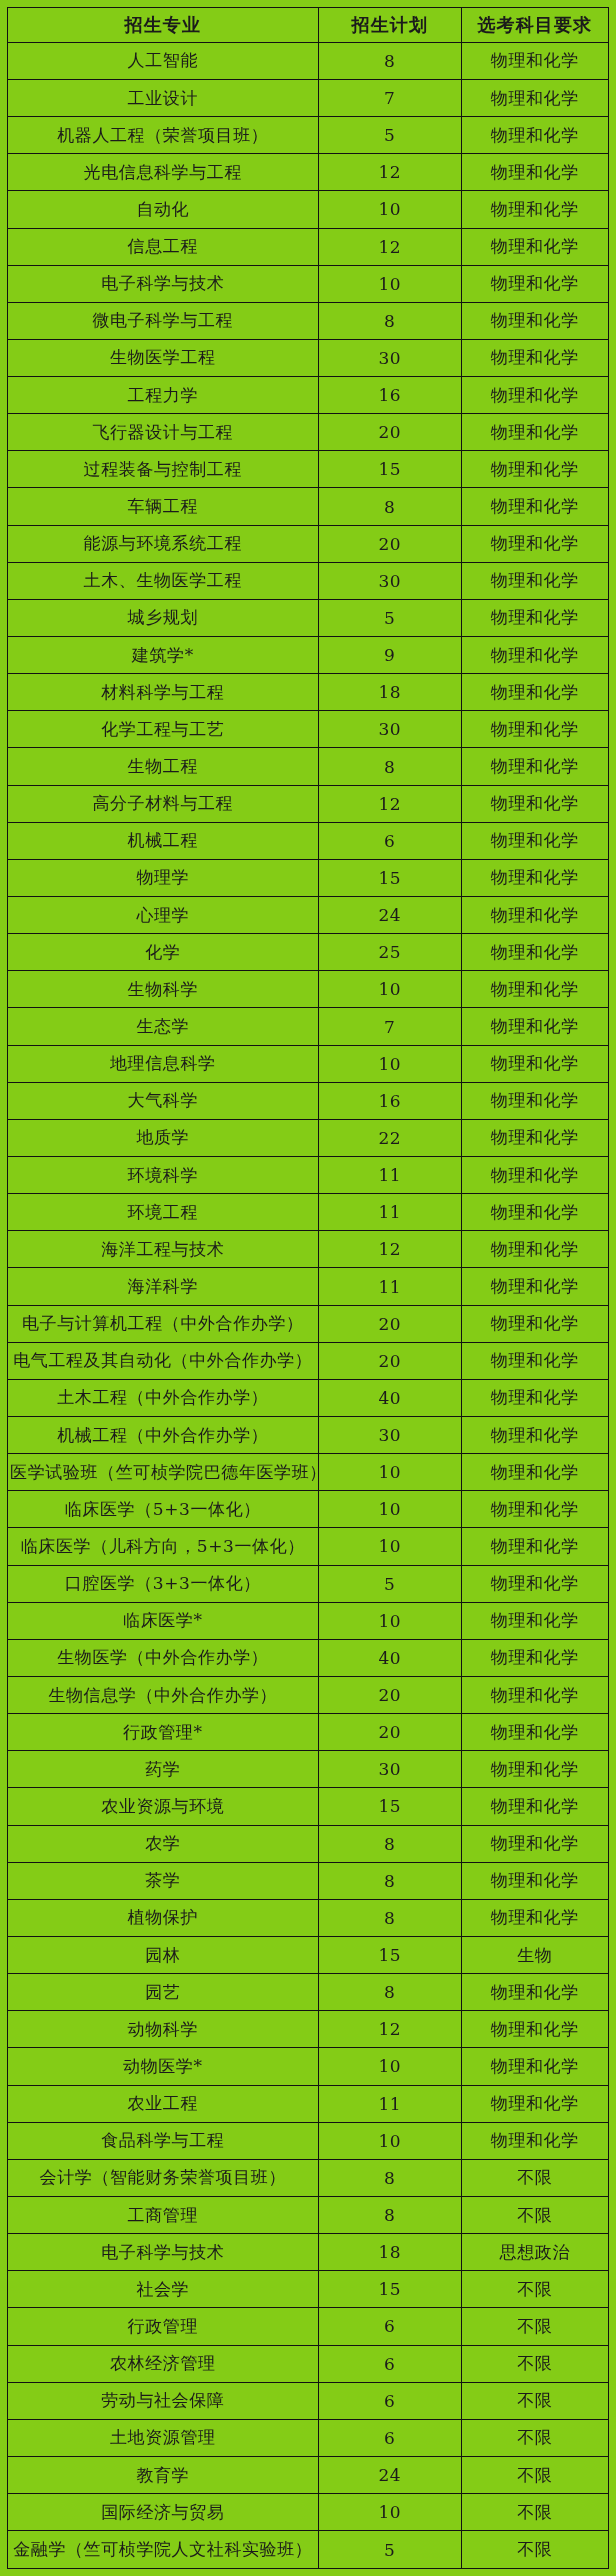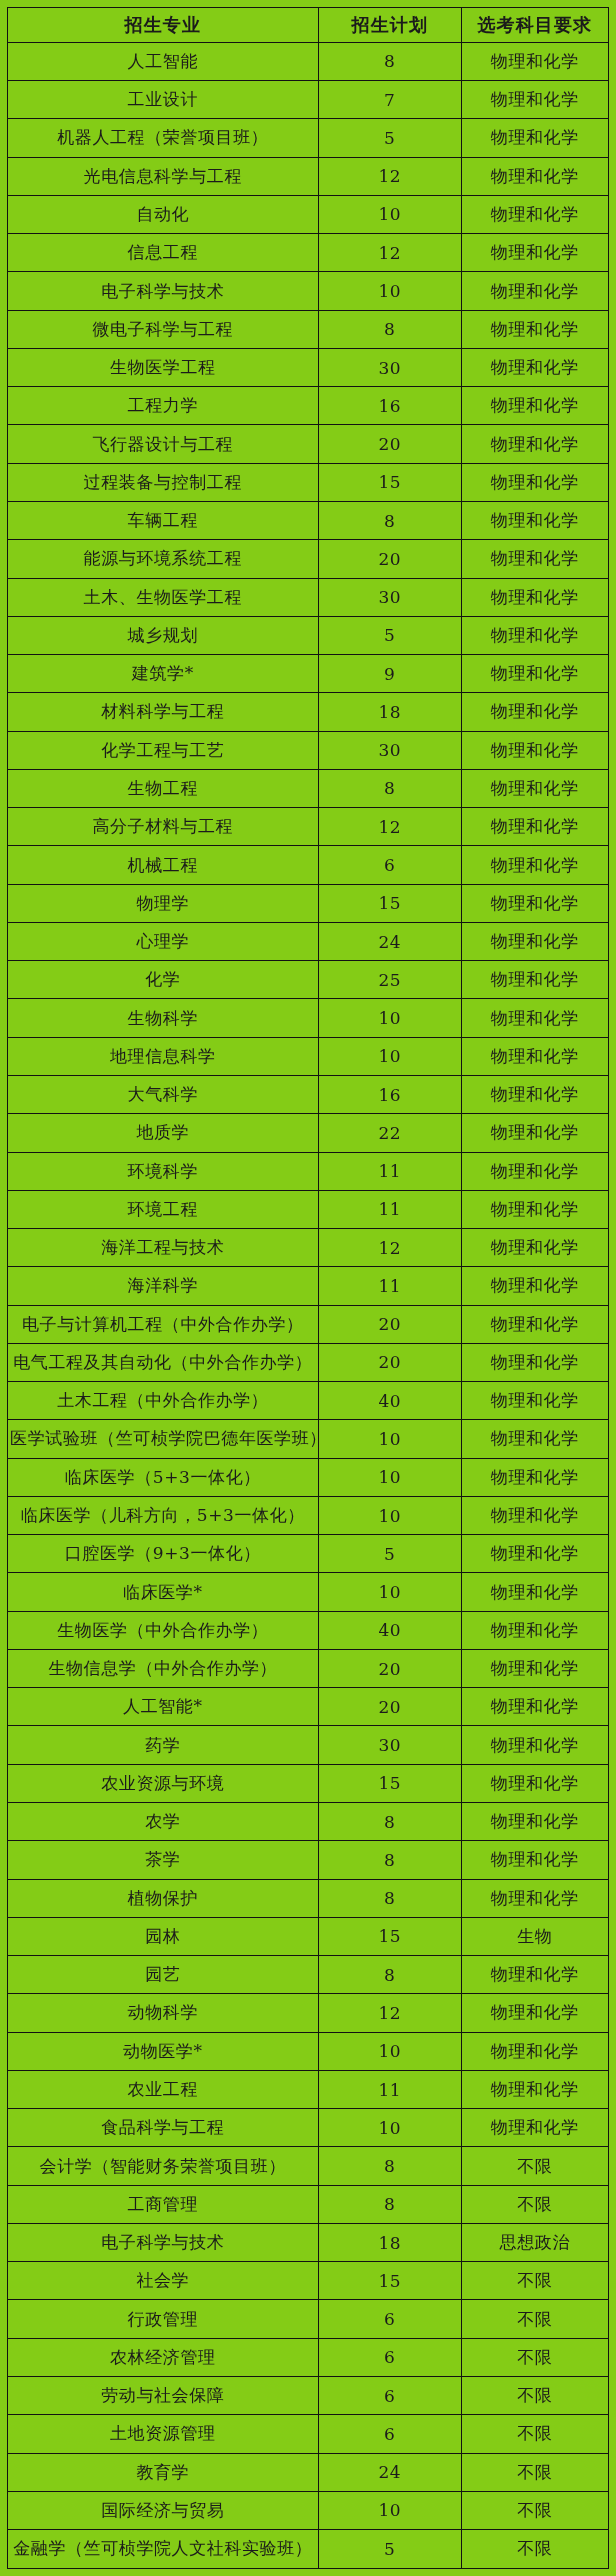--- a/index.html
+++ b/index.html
@@ -189,20 +189,25 @@
           <td>化学</td>
           <td>25</td>
           <td>物理和化学</td>
         </tr>
         <tr>
           <td>生物科学</td>
           <td>10</td>
           <td>物理和化学</td>
         </tr>
         <tr>
+          <td>生态学</td>
+          <td>7</td>
+          <td>物理和化学</td>
+        </tr>
+        <tr>
           <td>地理信息科学</td>
           <td>10</td>
           <td>物理和化学</td>
         </tr>
         <tr>
           <td>大气科学</td>
           <td>16</td>
           <td>物理和化学</td>
         </tr>
         <tr>
@@ -239,56 +244,61 @@
           <td>电气工程及其自动化（中外合作办学）</td>
           <td>20</td>
           <td>物理和化学</td>
         </tr>
         <tr>
           <td>土木工程（中外合作办学）</td>
           <td>40</td>
           <td>物理和化学</td>
         </tr>
         <tr>
+          <td>机械工程（中外合作办学）</td>
+          <td>30</td>
+          <td>物理和化学</td>
+        </tr>
+        <tr>
           <td>医学试验班（竺可桢学院巴德年医学班）</td>
           <td>10</td>
           <td>物理和化学</td>
         </tr>
         <tr>
           <td>临床医学（5+3一体化）</td>
           <td>10</td>
           <td>物理和化学</td>
         </tr>
         <tr>
           <td>临床医学（儿科方向，5+3一体化）</td>
           <td>10</td>
           <td>物理和化学</td>
         </tr>
         <tr>
-          <td>口腔医学（9+3一体化）</td>
+          <td>口腔医学（3+3一体化）</td>
           <td>5</td>
           <td>物理和化学</td>
         </tr>
         <tr>
           <td>临床医学*</td>
           <td>10</td>
           <td>物理和化学</td>
         </tr>
         <tr>
           <td>生物医学（中外合作办学）</td>
           <td>40</td>
           <td>物理和化学</td>
         </tr>
         <tr>
           <td>生物信息学（中外合作办学）</td>
           <td>20</td>
           <td>物理和化学</td>
         </tr>
         <tr>
-          <td>人工智能*</td>
+          <td>行政管理*</td>
           <td>20</td>
           <td>物理和化学</td>
         </tr>
         <tr>
           <td>药学</td>
           <td>30</td>
           <td>物理和化学</td>
         </tr>
         <tr>
           <td>农业资源与环境</td>

